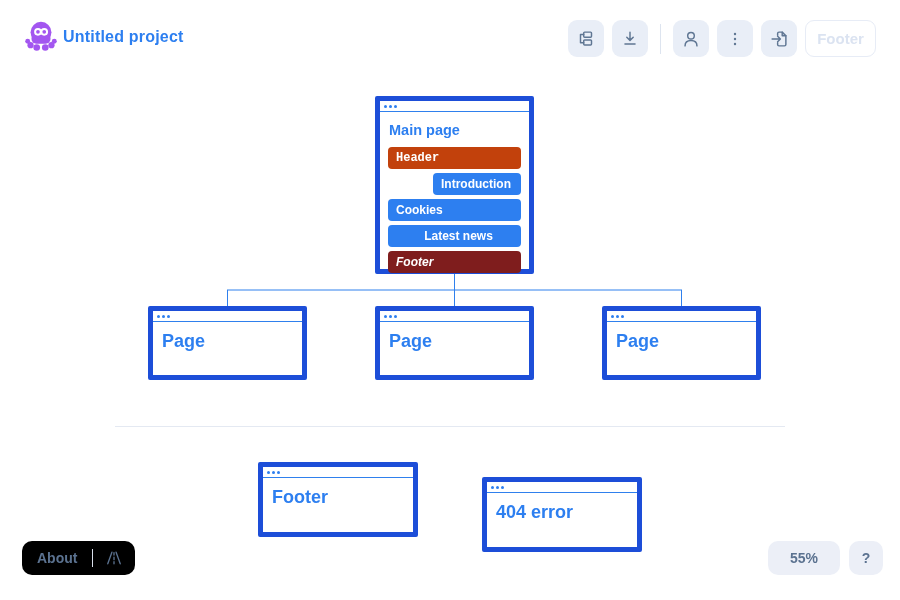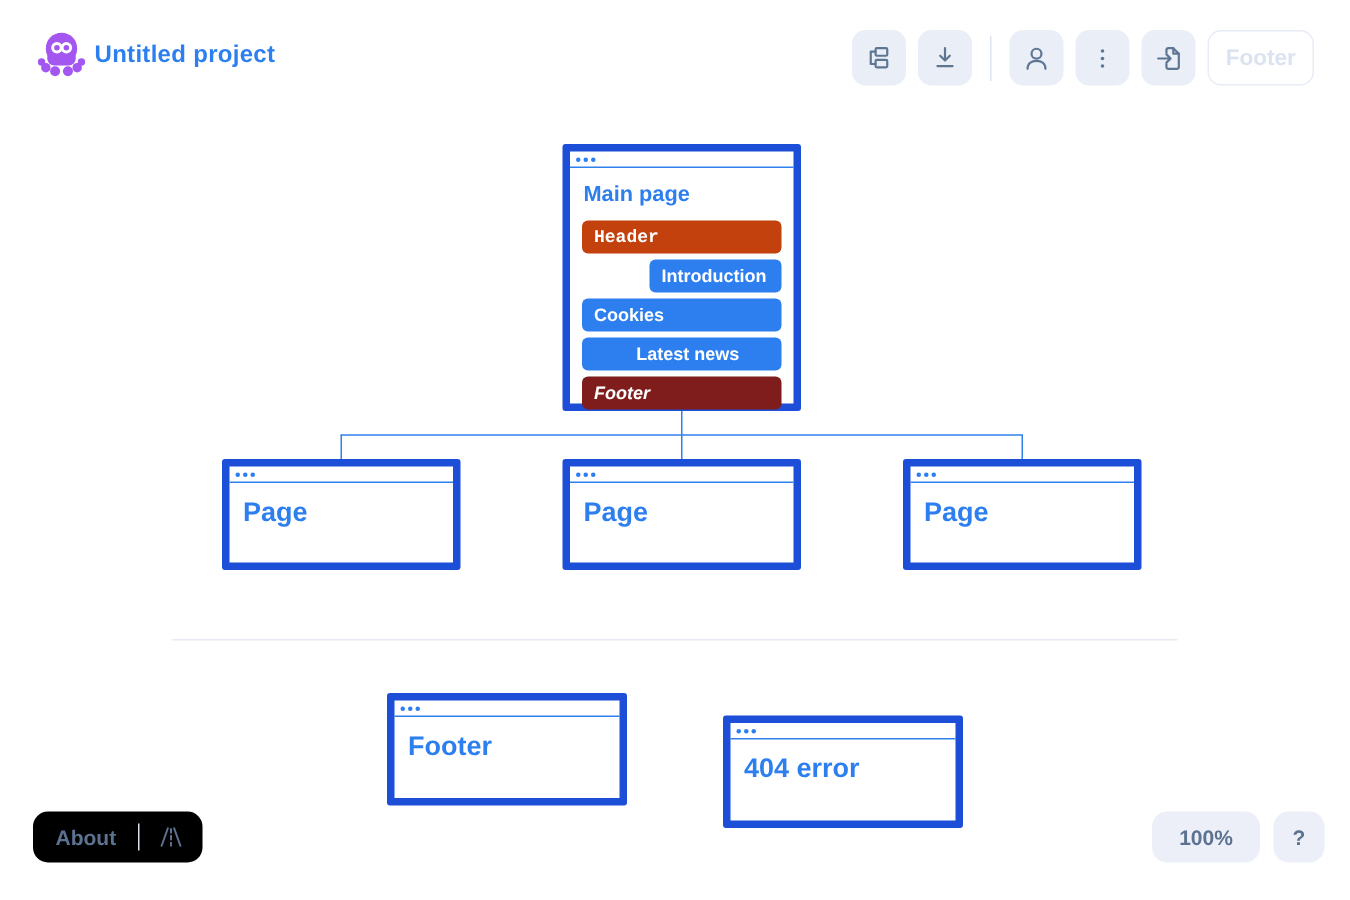--- a/index.html
+++ b/index.html
@@ -181,16 +181,16 @@
   <div class="about-group">
     <span class="about-label">About</span>
     <div class="about-divider"></div>
     <button class="road-btn">
       <svg width="20" height="20" viewBox="0 0 24 24">
         <path d="M4.5 19 L9.5 5 M19.5 19 L14.5 5 M12 5.5 V8.5 M12 11 V14 M12 16.5 V19"></path>
       </svg>
     </button>
   </div>
 
-  <button class="bottom-btn zoom-btn">100%</button>
+  <button class="bottom-btn zoom-btn">55%</button>
   <button class="bottom-btn help-btn">?</button>
 
 </div>
 
 </body></html>

